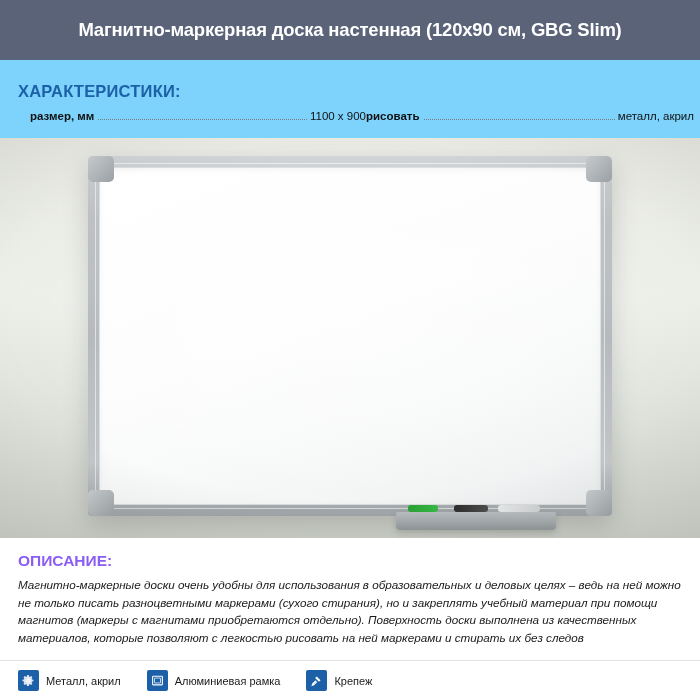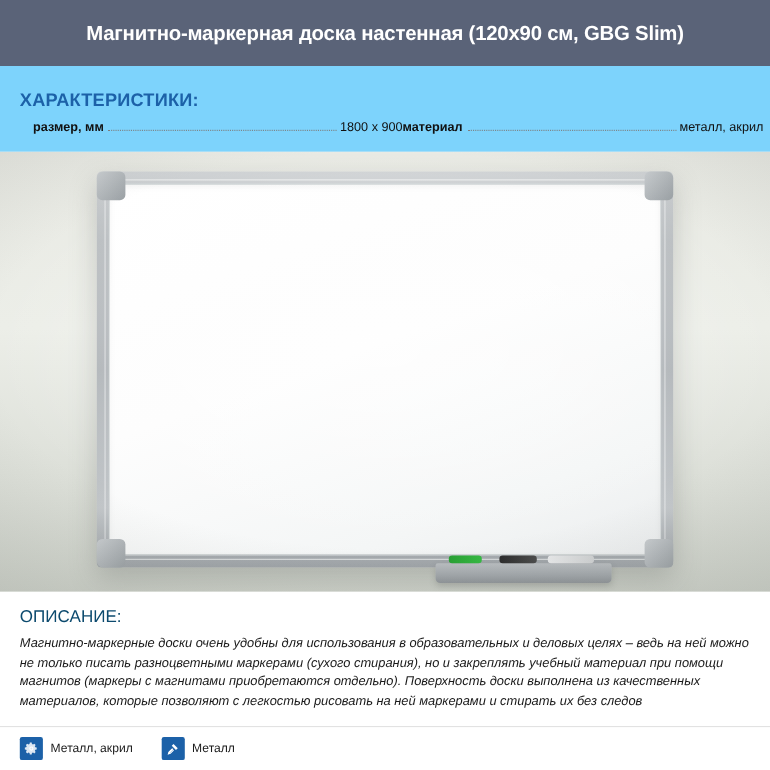--- a/index.html
+++ b/index.html
@@ -177,23 +177,23 @@
   .description {
     position: absolute;
     left: 0; top: 538px;
     width: 700px;
     height: 122px;
     background: #ffffff;
   }
   .desc-title {
     position: absolute;
     left: 18px; top: 14px;
-    color: #0c4a6e;
+    color: #8b5cf6;
     font-size: 15.5px;
-    font-weight: normal;
+    font-weight: bold;
   }
   .desc-text {
     position: absolute;
     left: 18px; top: 38px;
     width: 664px;
     font-size: 11.7px;
     line-height: 17.5px;
     color: #1a1a1a;
     text-align: left;
     font-style: italic;
@@ -240,24 +240,24 @@
 <div class="header">
   <div class="header-title">Магнитно-маркерная доска настенная (120x90 см, GBG Slim)</div>
 </div>
 
 <div class="specs">
   <div class="specs-title">ХАРАКТЕРИСТИКИ:</div>
   <div class="spec-row">
     <div class="spec-item first">
       <span class="spec-key">размер, мм</span>
       <span class="dots"></span>
-      <span class="spec-val">1800 x 900</span>
+      <span class="spec-val">1100 x 900</span>
     </div>
     <div class="spec-item second">
-      <span class="spec-key">материал</span>
+      <span class="spec-key">рисовать</span>
       <span class="dots"></span>
       <span class="spec-val">металл, акрил</span>
     </div>
   </div>
 </div>
 
 <div class="photo">
   <div class="board">
     <div class="board-frame">
       <div class="board-surface"></div>
@@ -286,25 +286,34 @@
     <span class="badge-icon">
       <svg width="13" height="13" viewBox="0 0 24 24" fill="#ffffff">
         <path d="M12 8.5a3.5 3.5 0 100 7 3.5 3.5 0 000-7zm0 5.2a1.7 1.7 0 110-3.4 1.7 1.7 0 010 3.4z"></path>
         <path d="M21 13.6v-3.2l-2.4-.4a6.9 6.9 0 00-.8-1.9l1.4-2-2.3-2.3-2 1.4a6.9 6.9 0 00-1.9-.8L12.6 2H9.4L9 4.4a6.9 6.9 0 00-1.9.8l-2-1.4L2.8 6.1l1.4 2a6.9 6.9 0 00-.8 1.9L1 10.4v3.2l2.4.4c.2.7.5 1.3.8 1.9l-1.4 2 2.3 2.3 2-1.4c.6.4 1.2.6 1.9.8l.4 2.4h3.2l.4-2.4c.7-.2 1.3-.5 1.9-.8l2 1.4 2.3-2.3-1.4-2c.4-.6.6-1.2.8-1.9l2.4-.4z" opacity="0.85"></path>
       </svg>
     </span>
     <span class="badge-label">Металл, акрил</span>
   </div>
 
 
+  <div class="badge">
+    <span class="badge-icon">
+      <svg width="13" height="13" viewBox="0 0 24 24" fill="none" stroke="#ffffff" stroke-width="2">
+        <rect x="3" y="4" width="18" height="16" rx="1"></rect>
+        <rect x="6.5" y="7.5" width="11" height="9" rx="0.5" stroke-width="1.4"></rect>
+      </svg>
+    </span>
+    <span class="badge-label">Алюминиевая рамка</span>
+  </div>
 
   <div class="badge">
     <span class="badge-icon">
       <svg width="13" height="13" viewBox="0 0 24 24" fill="none" stroke="#ffffff" stroke-width="2" stroke-linecap="round">
         <path d="M5 19l6-6"></path>
         <path d="M12.5 4.5l7 7-3 3-7-7z" fill="#ffffff" stroke="none"></path>
         <path d="M10 13l-5 5-1 3 3-1 5-5"></path>
       </svg>
     </span>
-    <span class="badge-label">Металл</span>
+    <span class="badge-label">Крепеж</span>
   </div>
 
 </div>
 
 </body></html>

